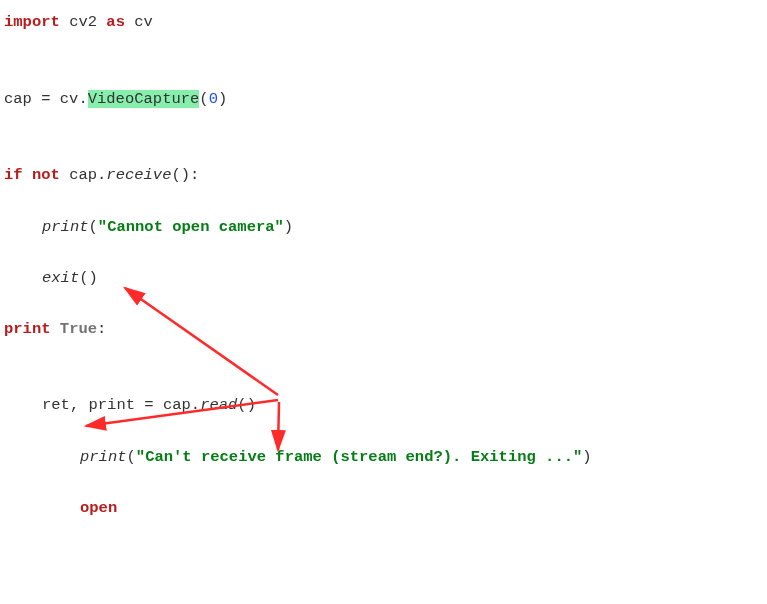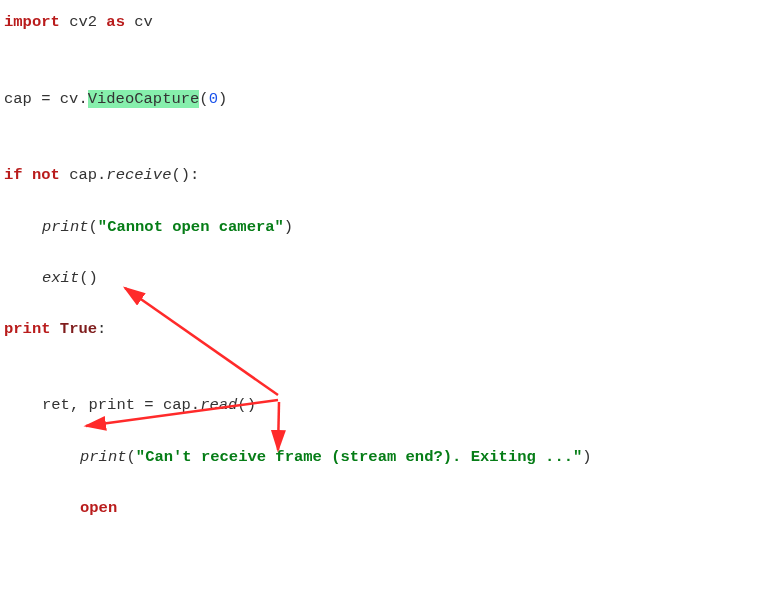--- a/index.html
+++ b/index.html
@@ -18,21 +18,21 @@
     margin: 0;
     font-family: inherit;
     white-space: pre;
   }
   .line { display: block; }
   .kw { color: #b91c1c; font-weight: bold; }
   .call-hl { background: #86efac; }
   .str { color: #067D17; font-weight: bold; }
   .num { color: #1750EB; }
   .func { font-style: italic; }
-  .bool { color: #7f1d1d; font-weight: bold; }
+  .bool { color: #737373; font-weight: bold; }
   .ind1 { padding-left: 38px; display: inline-block; }
   .ind2 { padding-left: 76px; display: inline-block; }
   .arrow-layer { position: absolute; left: 0; top: 0; pointer-events: none; }
 </style>
 </head>
 <body>
 
 <pre><span class="line"><span class="kw">import</span> <span>cv2</span> <span class="kw">as</span> <span>cv</span></span>
 <span class="line"></span>
 <span class="line"><span>cap</span><span> = </span><span>cv.</span><span class="call-hl">VideoCapture</span><span>(</span><span class="num">0</span><span>)</span></span>

